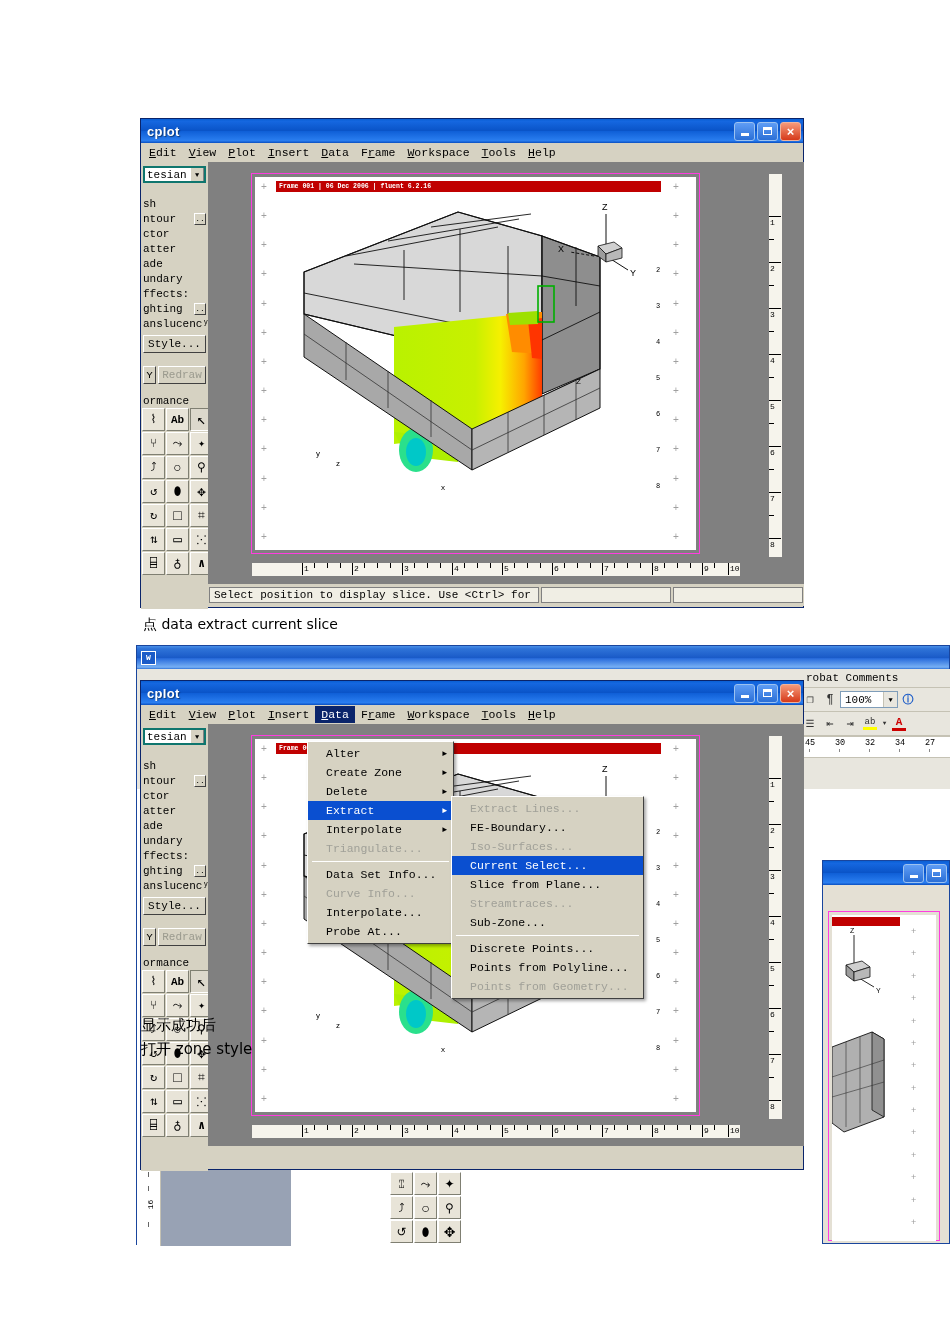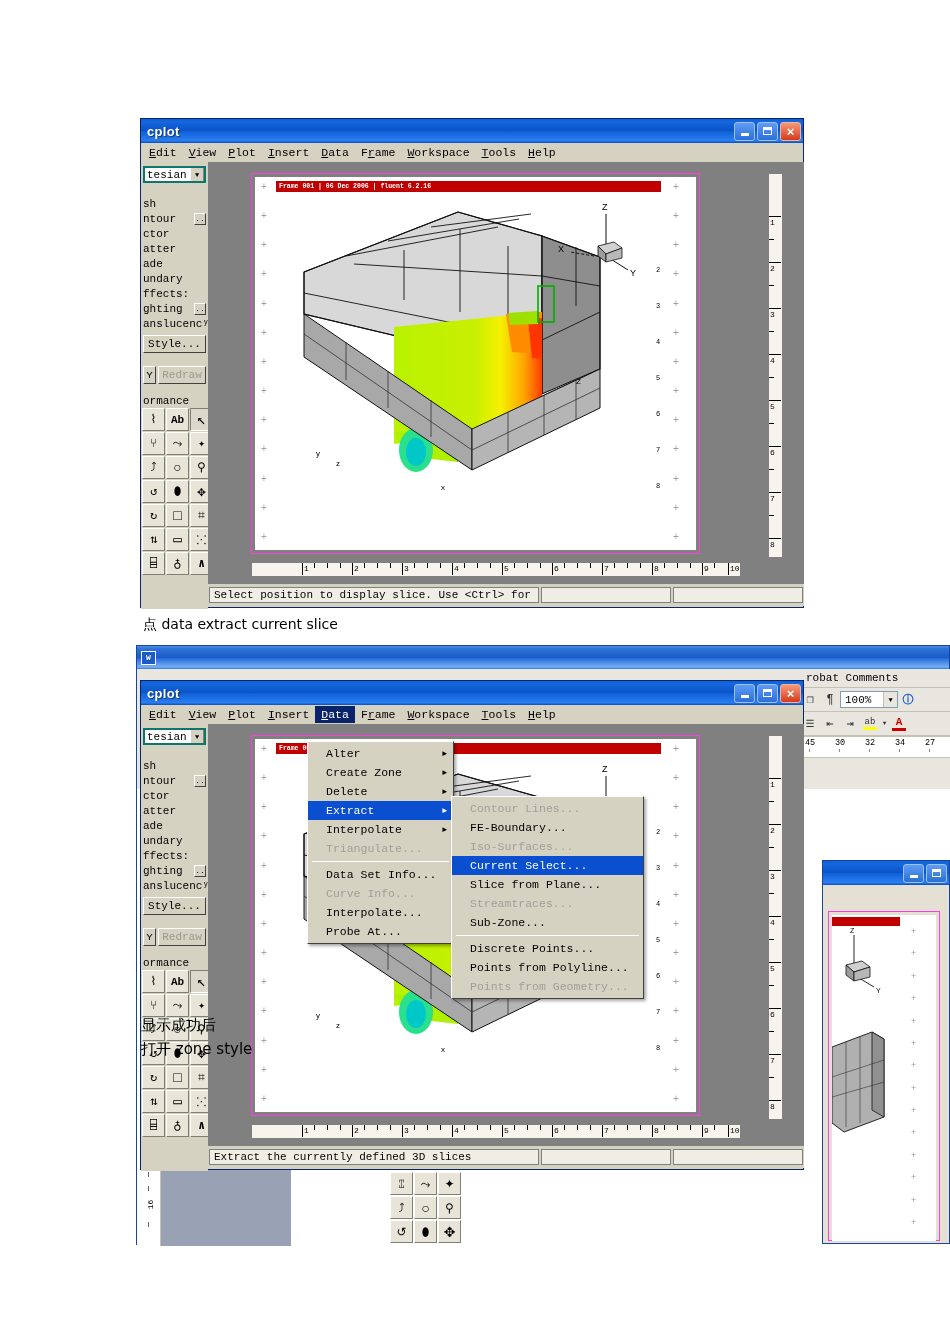--- a/index.html
+++ b/index.html
@@ -875,21 +875,21 @@
       <div class="dd-item">
         <span>Interpolate...</span>
         </div>
       <div class="dd-item">
         <span>Probe At...</span>
         </div>
     </div>
 
     <div class="dropdown" style="left:310px; top:115px; width:193px;">
       <div class="dd-item dis">
-        <span>Contour Lines...</span>
+        <span>Extract Lines...</span>
         </div>
       <div class="dd-item">
         <span>FE-Boundary...</span>
         </div>
       <div class="dd-item dis">
         <span>Iso-Surfaces...</span>
         </div>
       <div class="dd-item hl">
         <span>Current Select...</span>
         </div>
@@ -907,25 +907,20 @@
         <span>Discrete Points...</span>
         </div>
       <div class="dd-item">
         <span>Points from Polyline...</span>
         </div>
       <div class="dd-item dis">
         <span>Points from Geometry...</span>
         </div>
     </div>
 
-    <div class="statusbar" style="left:67px; top:465px; width:596px; height:22px;">
-      <div class="status-cell" style="width:330px;">Extract the currently defined 3D slices</div>
-      <div class="status-cell" style="width:130px;"></div>
-      <div class="status-cell" style="flex:1;"></div>
-    </div>
   </div>
 
   <div class="anno-cn" style="left:141px; top:1016px; z-index:20; font-size:15px;">
     <span>显示成功后</span>
   </div>
   <div class="anno-cn" style="left:141px; top:1040px; z-index:20; font-size:15px;">
     <span>打开 zone style</span>
   </div>
 
   <div style="position:absolute;left:390px;top:1172px;width:72px;height:72px;z-index:3;">

